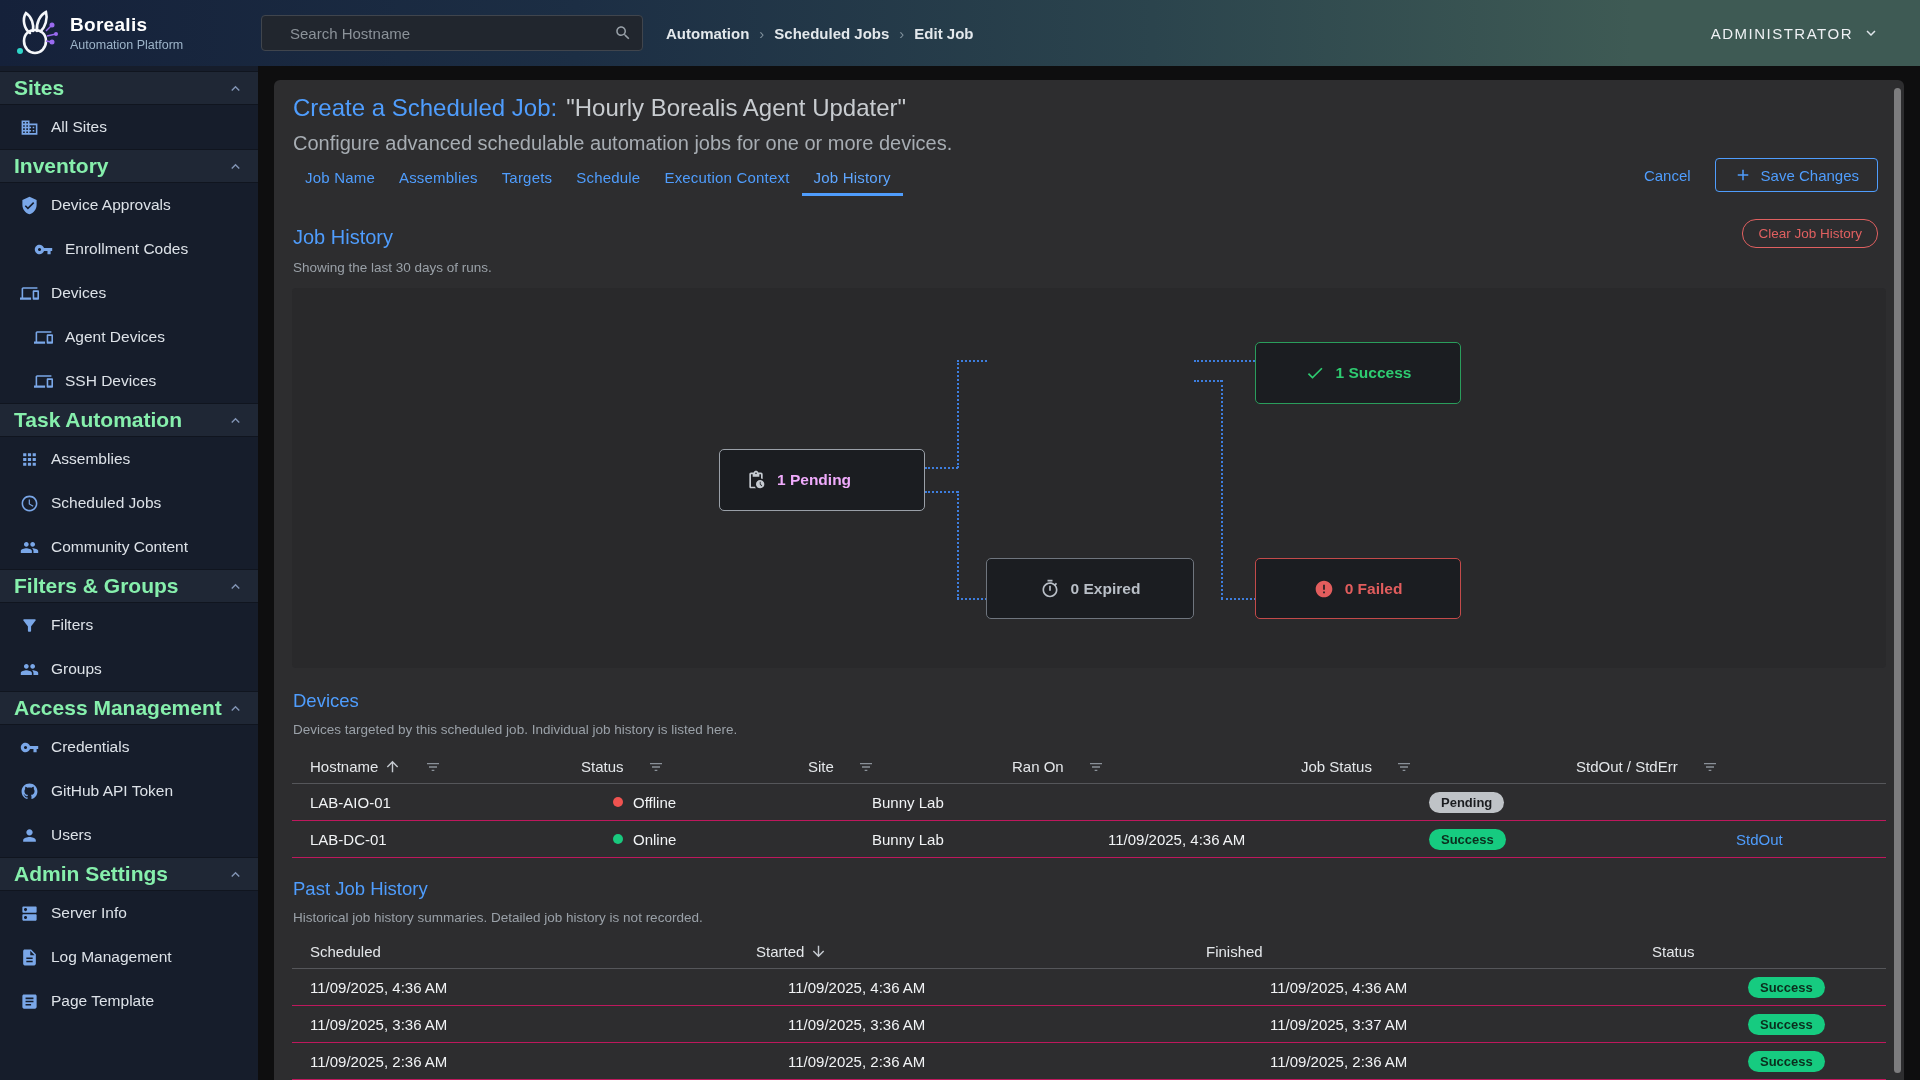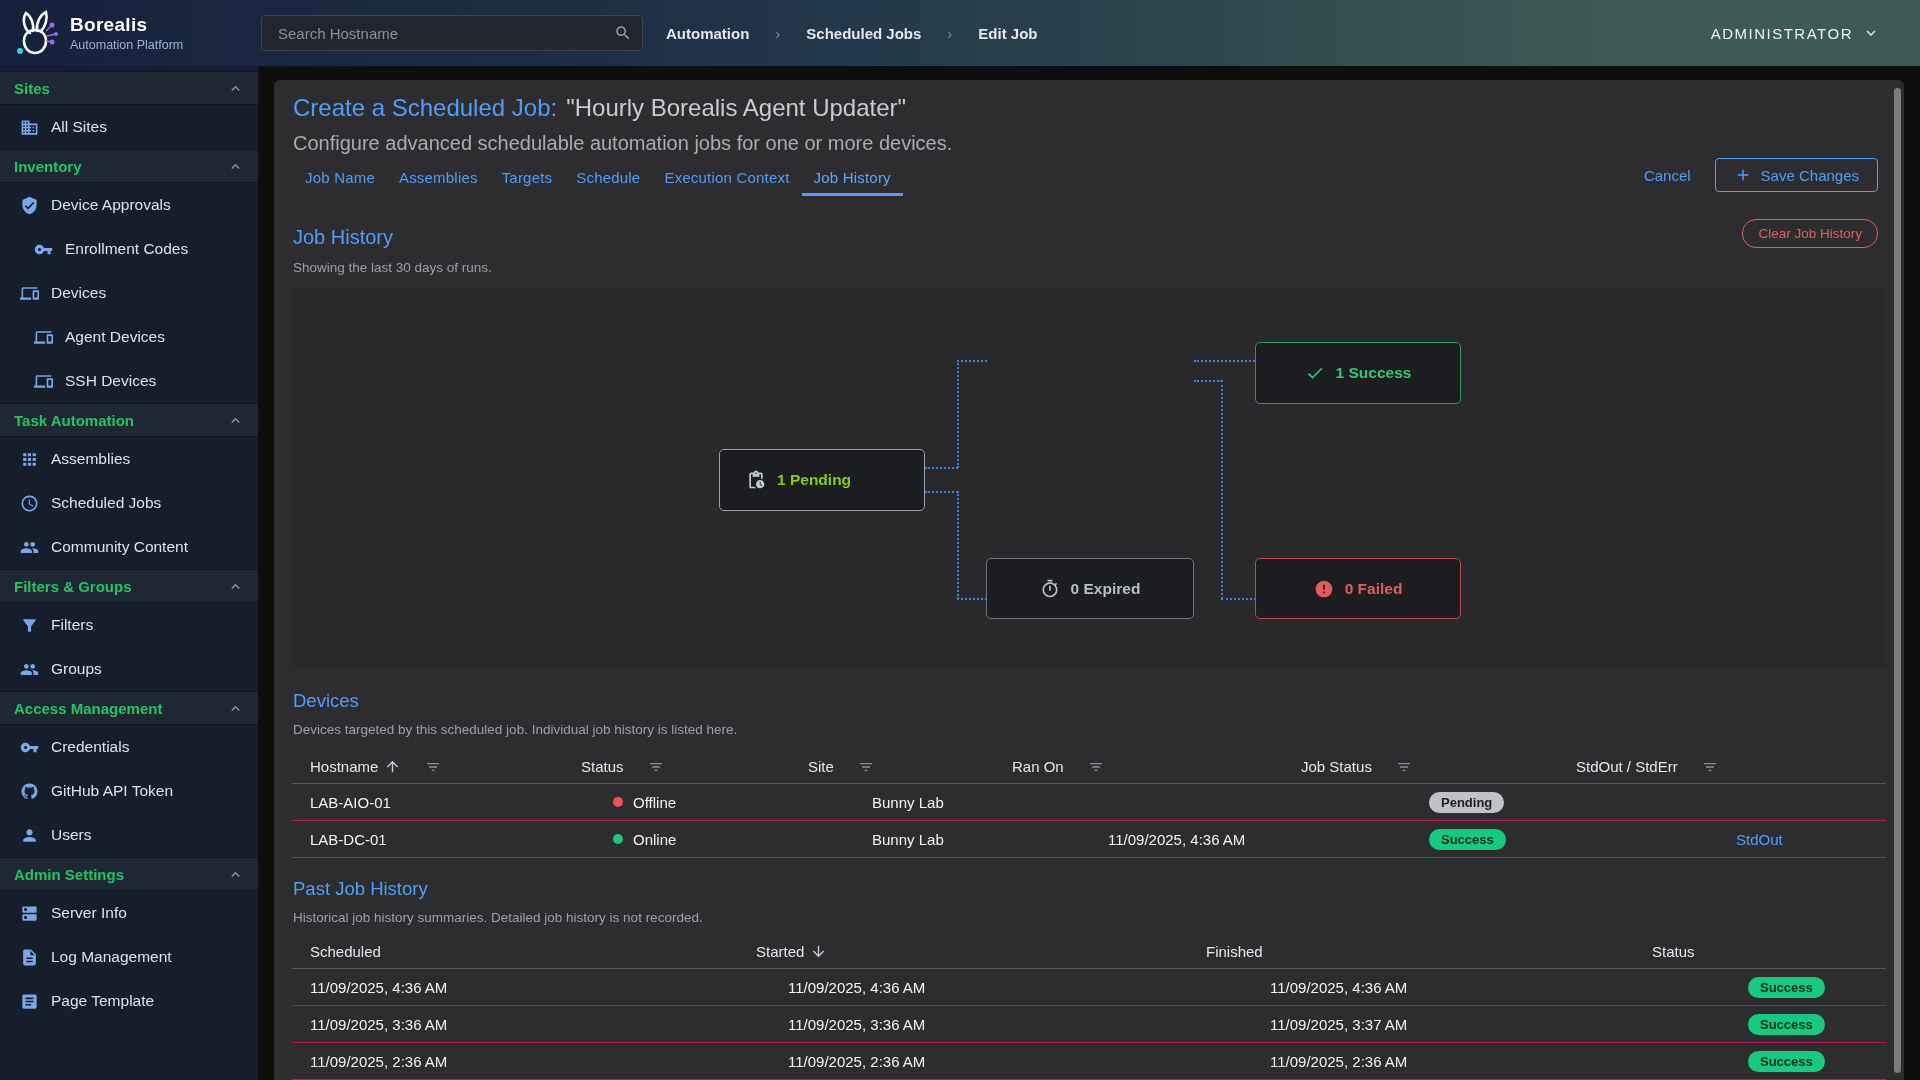--- a/index.html
+++ b/index.html
@@ -10,36 +10,36 @@
   
   .topbar { position:absolute; left:0; top:0; width:1920px; height:66px;
     background:linear-gradient(90deg,#15213a 0%,#1c2e44 30%,#2b444d 60%,#3e5a54 85%,#3e5a54 100%); }
   .brand { position:absolute; left:10px; top:7px; display:flex; align-items:center; }
   .brand-text { margin-left:8px; }
   .brand-title { font-size:19px; font-weight:bold; color:#ffffff; letter-spacing:.3px; }
   .brand-sub { font-size:12.5px; color:#9db4c9; margin-top:2px; }
   .searchbox { position:absolute; left:261px; top:15px; width:382px; height:36px;
     background:#21262e; border:1px solid #40454d; border-radius:4px; display:flex; align-items:center; }
   .searchbox input { flex:1; background:transparent; border:none; outline:none;
-    color:#cfd4da; font-size:15px; padding:0 16px; font-family:inherit; }
+    color:#cfd4da; font-size:15px; padding:0 28px; font-family:inherit; }
   .searchbox input::placeholder { color:#8b9299; opacity:1; }
   .searchbox .ic { width:18px; height:18px; color:#98a0a8; margin-right:10px; }
-  .breadcrumbs { position:absolute; left:666px; top:0; height:66px; display:flex; align-items:center; gap:26px; }
+  .breadcrumbs { position:absolute; left:666px; top:0; height:66px; display:flex; align-items:center; gap:10px; }
   .crumb { font-size:15px; font-weight:bold; color:#e3e8ec; }
   .crumb-sep { color:#7f909c; font-size:15px; }
   .usermenu { position:absolute; right:40px; top:0; height:66px; display:flex; align-items:center; gap:9px; }
   .usermenu-label { font-size:15px; color:#eef1f4; letter-spacing:1.5px; }
   .usermenu .ic { width:18px; height:18px; color:#dfe5ea; }
 
   
   .sidebar { position:absolute; left:0; top:66px; width:258px; height:1014px;
     background:#161d2b; overflow:hidden; padding-top:5px; }
   .nav-header { height:34px; display:flex; align-items:center; justify-content:space-between;
     padding:0 14px; background:#1f2735; border-top:1px solid #10151f; border-bottom:1px solid #10151f; }
-  .nav-header-label { color:#22c55e; font-size:15px; font-weight:bold; }
+  .nav-header-label { color:#86efac; font-size:21px; font-weight:bold; }
   .nav-header .ic { width:17px; height:17px; color:#8295b5; }
   .nav-item { height:44px; display:flex; align-items:center; padding-left:20px; gap:12px; cursor:pointer; }
   .nav-item.indent { padding-left:34px; }
   .nav-item .ic { width:19px; height:19px; color:#7aa7e8; }
   .nav-label { font-size:15.5px; color:#dde2e8; }
 
   
   .main { position:absolute; left:258px; top:66px; width:1662px; height:1014px;
     background:#0e0e0f; overflow:hidden; }
   .card { position:relative; margin:14px 0 0 16px; width:1630px; height:1012px;
@@ -66,21 +66,21 @@
   .jh-sub { position:absolute; left:19px; top:180px; font-size:13.5px; color:#9aa1a8; }
   .clear-btn { position:absolute; top:139px; right:26px; height:29px; display:flex; align-items:center;
     padding:0 15px; border:1px solid #e06060; border-radius:14px; color:#e06060; font-size:13.5px;
     cursor:pointer; background:transparent; }
 
   
   .flow-panel { position:absolute; left:18px; top:208px; width:1594px; height:380px;
     background:#29292b; border-radius:4px; }
   .node { position:absolute; display:flex; align-items:center; justify-content:center; gap:11px;
     background:#1b1d21; border:1px solid #9aa0a8; border-radius:5px;
-    font-size:15.5px; font-weight:bold; color:#84cc16; }
+    font-size:15.5px; font-weight:bold; color:#f0abfc; }
   .node .ic { width:20px; height:20px; }
   .node-pending { left:427px; top:161px; width:206px; height:62px; justify-content:flex-start; padding-left:26px; }
   .node-running { left:694px; top:52px;  width:208px; height:62px; border-color:#3b82f6; color:#4f9dfd; }
   .node-success { left:963px; top:54px;  width:206px; height:62px; border-color:#2a9d5c; color:#2ecc71; }
   .node-expired { left:694px; top:270px; width:208px; height:61px; border-color:#6f757e; color:#b9bfc7; }
   .node-failed  { left:963px; top:270px; width:206px; height:61px; border-color:#c34a4a; color:#e25d5d; }
   .edge-h { position:absolute; height:0; border-top:2px dotted #3e7ede; }
   .edge-v { position:absolute; width:0;  border-left:2px dotted #3e7ede; }
 
   

